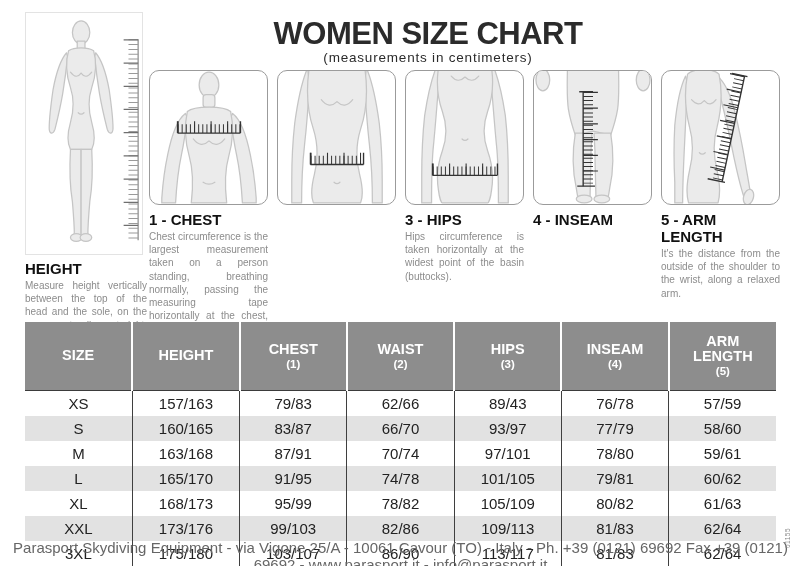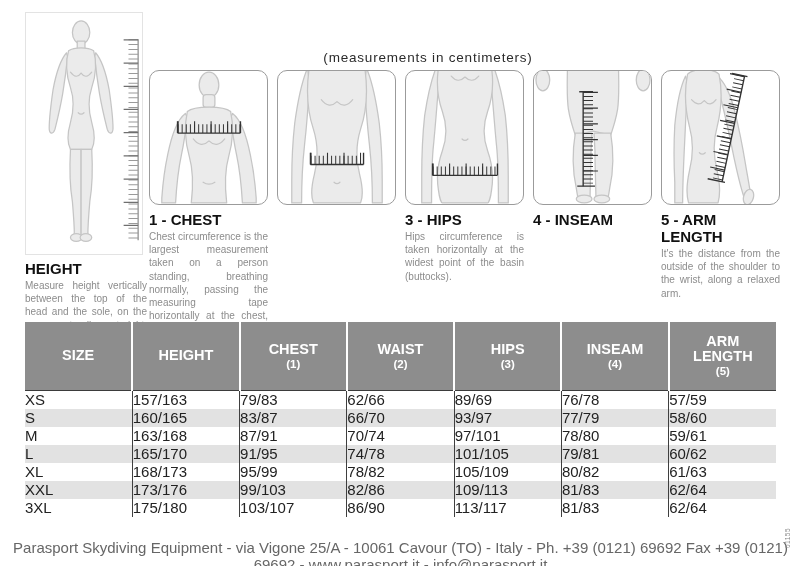--- a/index.html
+++ b/index.html
@@ -38,37 +38,38 @@
   
   .size-table{position:absolute;left:25px;top:322px;width:751px;border-collapse:collapse;
               table-layout:fixed;}
   .size-table th{background:#8d8d8d;color:#fff;font-weight:bold;font-size:14.5px;
                  height:37px;vertical-align:middle;text-align:center;padding:12px;
                  border-bottom:1px solid #3b3b3b;}
   .size-table th + th{border-left:2px solid #fff;}
   .h-main{display:block;line-height:1.05;}
   .h-sub{display:block;font-size:11.5px;font-weight:bold;line-height:1.05;margin-top:1px;}
   .h-sub:empty{display:none;}
-  .size-table td{height:18px;text-align:left;vertical-align:middle;font-size:15px;
+  .size-table td{height:25px;text-align:center;vertical-align:middle;font-size:15px;
                  color:#222;padding:0;}
   .size-table td + td{border-left:1.4px solid #3f3f3f;}
   .size-table tbody tr:nth-child(even){background:#e2e2e2;}
 
   
   .footer{position:absolute;left:0;top:539px;width:100%;text-align:center;
           font-size:15px;color:#666;}
   .doc-code{position:absolute;left:772px;top:532px;width:36px;height:12px;
             transform:rotate(-90deg);font-size:6.5px;color:#8a8a8a;text-align:center;
             letter-spacing:0.5px;}
 </style>
 </head>
 <body>
 
 <div class="page">
 
+  <div class="title">WOMEN SIZE CHART</div>
   <div class="subtitle">(measurements in centimeters)</div>
 
   <div class="figure-box">
     <svg viewBox="0 0 120 243">
       <g class="fig">
         <ellipse cx="57" cy="17" rx="9" ry="12"></ellipse>
         <rect x="53" y="26" width="8" height="10"></rect>
         <path d="M42,38 C35,46 31,60 28,76 C26,90 24,104 24,116 C24,122 28,123 30,117 C33,105 36,92 38,80 C40,68 42,52 43,42 Z"></path>
         <path d="M72,38 C79,46 83,60 86,76 C88,90 90,104 90,116 C90,122 86,123 84,117 C81,105 78,92 76,80 C74,68 72,52 71,42 Z"></path>
         <path d="M44,36 C50,32 64,32 70,36 C74,50 72,62 68,74 C64,86 64,96 68,110 C72,124 71,132 68,138 L46,138 C43,132 42,124 46,110 C50,96 50,86 46,74 C42,62 40,50 44,36 Z"></path>
@@ -229,21 +230,21 @@
             <span class="h-sub">(5)</span>
           </th>
       </tr>
     </thead>
     <tbody>
       <tr>
         <td>XS</td>
         <td>157/163</td>
         <td>79/83</td>
         <td>62/66</td>
-        <td>89/69</td>
+        <td>89/43</td>
         <td>76/78</td>
         <td>57/59</td>
       </tr>
       <tr>
         <td>S</td>
         <td>160/165</td>
         <td>83/87</td>
         <td>66/70</td>
         <td>93/97</td>
         <td>77/79</td>

